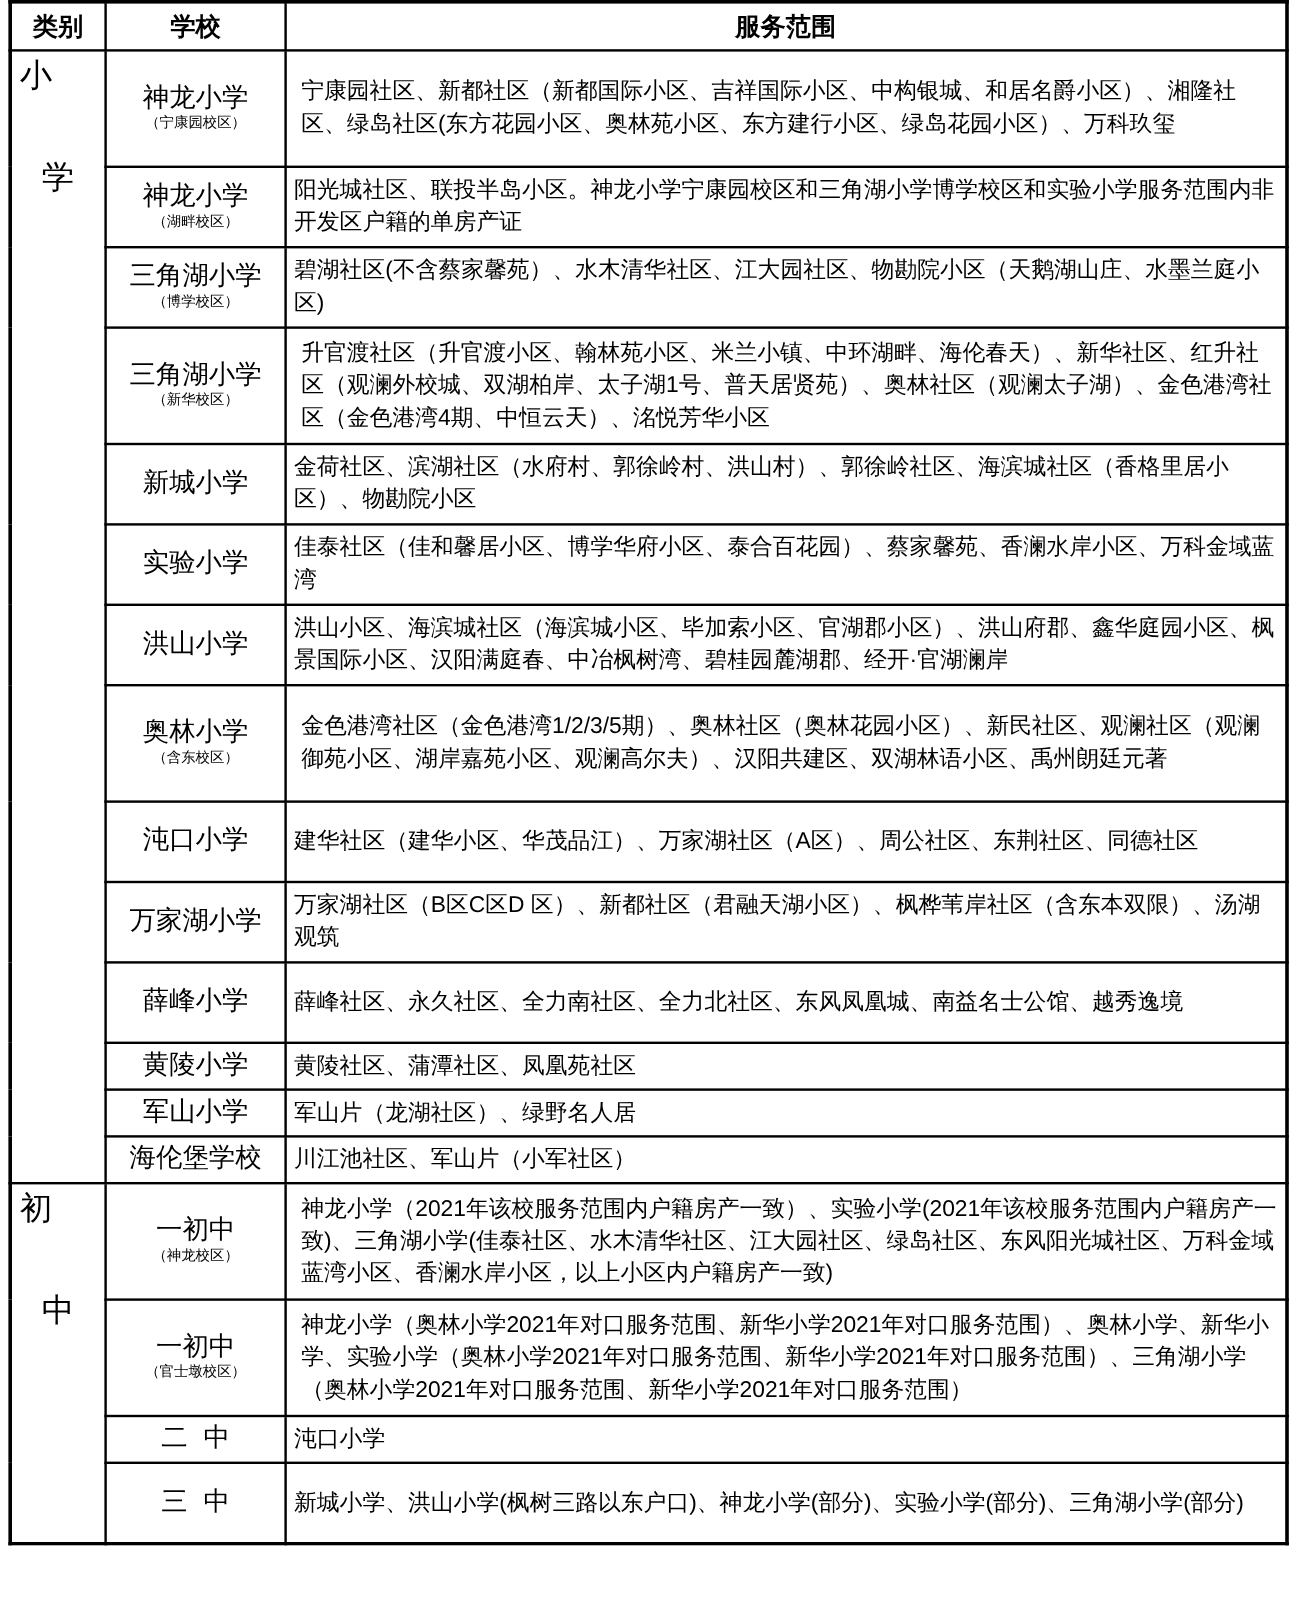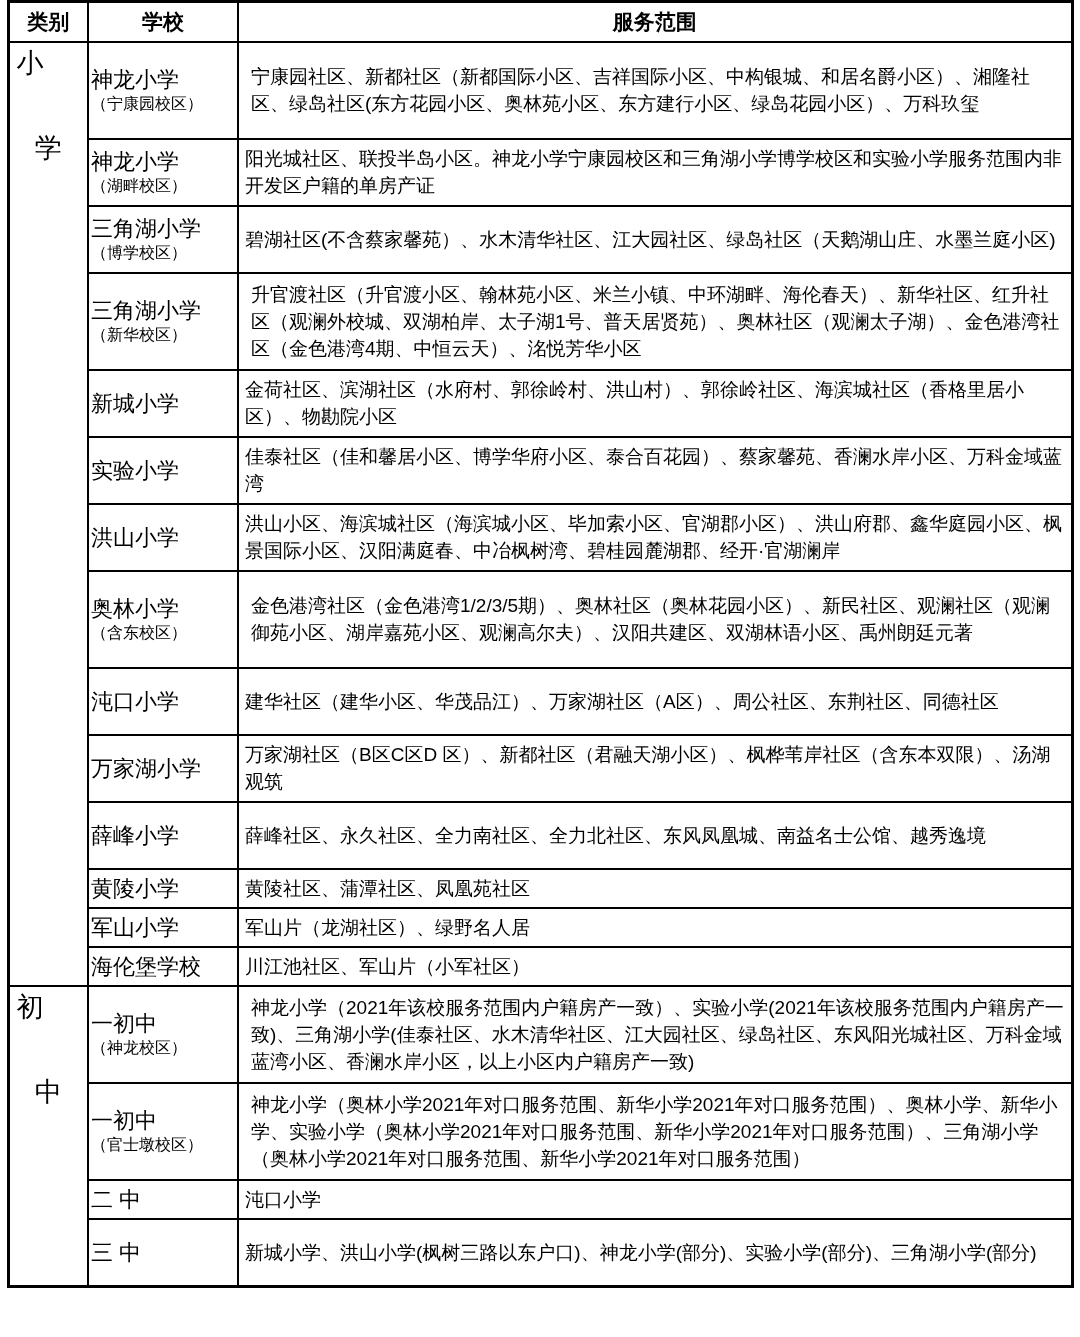--- a/index.html
+++ b/index.html
@@ -53,24 +53,26 @@
     padding-top: 6px;
     gap: 55px;
   }
   .cat-char {
     font-size: 27px;
     line-height: 1.1;
   }
   .cat-char.first { align-self: flex-start; margin-left: 7px; }
   .cat-char.second { align-self: center; }
   td.school-cell {
+    text-align: center;
     padding: 4px 2px;
+    font-family: Liberation Mono, monospace;
   }
   .school-name { font-size: 22px; line-height: 1.25; }
-  .school-campus { font-size: 16px; line-height: 1.3; }
+  .school-campus { font-size: 12px; line-height: 1.3; }
   .school-campus:empty { display: none; }
   td.scope-cell {
     font-size: 19px;
     line-height: 27px;
     padding: 3px 6px 4px 6px;
     text-align: left;
     word-break: break-all;
   }
   tr.r1 td.scope-cell { height: 30px; margin-left: 36px; }
   tr.r2 td.scope-cell { height: 58px; margin-left: 39px; }
@@ -112,21 +114,21 @@
         <div class="school-name">神龙小学</div>
         <div class="school-campus">（湖畔校区）</div>
       </td>
       <td class="scope-cell">阳光城社区、联投半岛小区。神龙小学宁康园校区和三角湖小学博学校区和实验小学服务范围内非开发区户籍的单房产证</td>
     </tr>
     <tr class="r2">
       <td class="school-cell">
         <div class="school-name">三角湖小学</div>
         <div class="school-campus">（博学校区）</div>
       </td>
-      <td class="scope-cell">碧湖社区(不含蔡家馨苑）、水木清华社区、江大园社区、绿岛社区（天鹅湖山庄、水墨兰庭小区)</td>
+      <td class="scope-cell">碧湖社区(不含蔡家馨苑）、水木清华社区、江大园社区、物勘院小区（天鹅湖山庄、水墨兰庭小区)</td>
     </tr>
     <tr class="r3">
       <td class="school-cell">
         <div class="school-name">三角湖小学</div>
         <div class="school-campus">（新华校区）</div>
       </td>
       <td class="scope-cell">升官渡社区（升官渡小区、翰林苑小区、米兰小镇、中环湖畔、海伦春天）、新华社区、红升社区（观澜外校城、双湖柏岸、太子湖1号、普天居贤苑）、奥林社区（观澜太子湖）、金色港湾社区（金色港湾4期、中恒云天）、洺悦芳华小区</td>
     </tr>
     <tr class="r2">
       <td class="school-cell">

